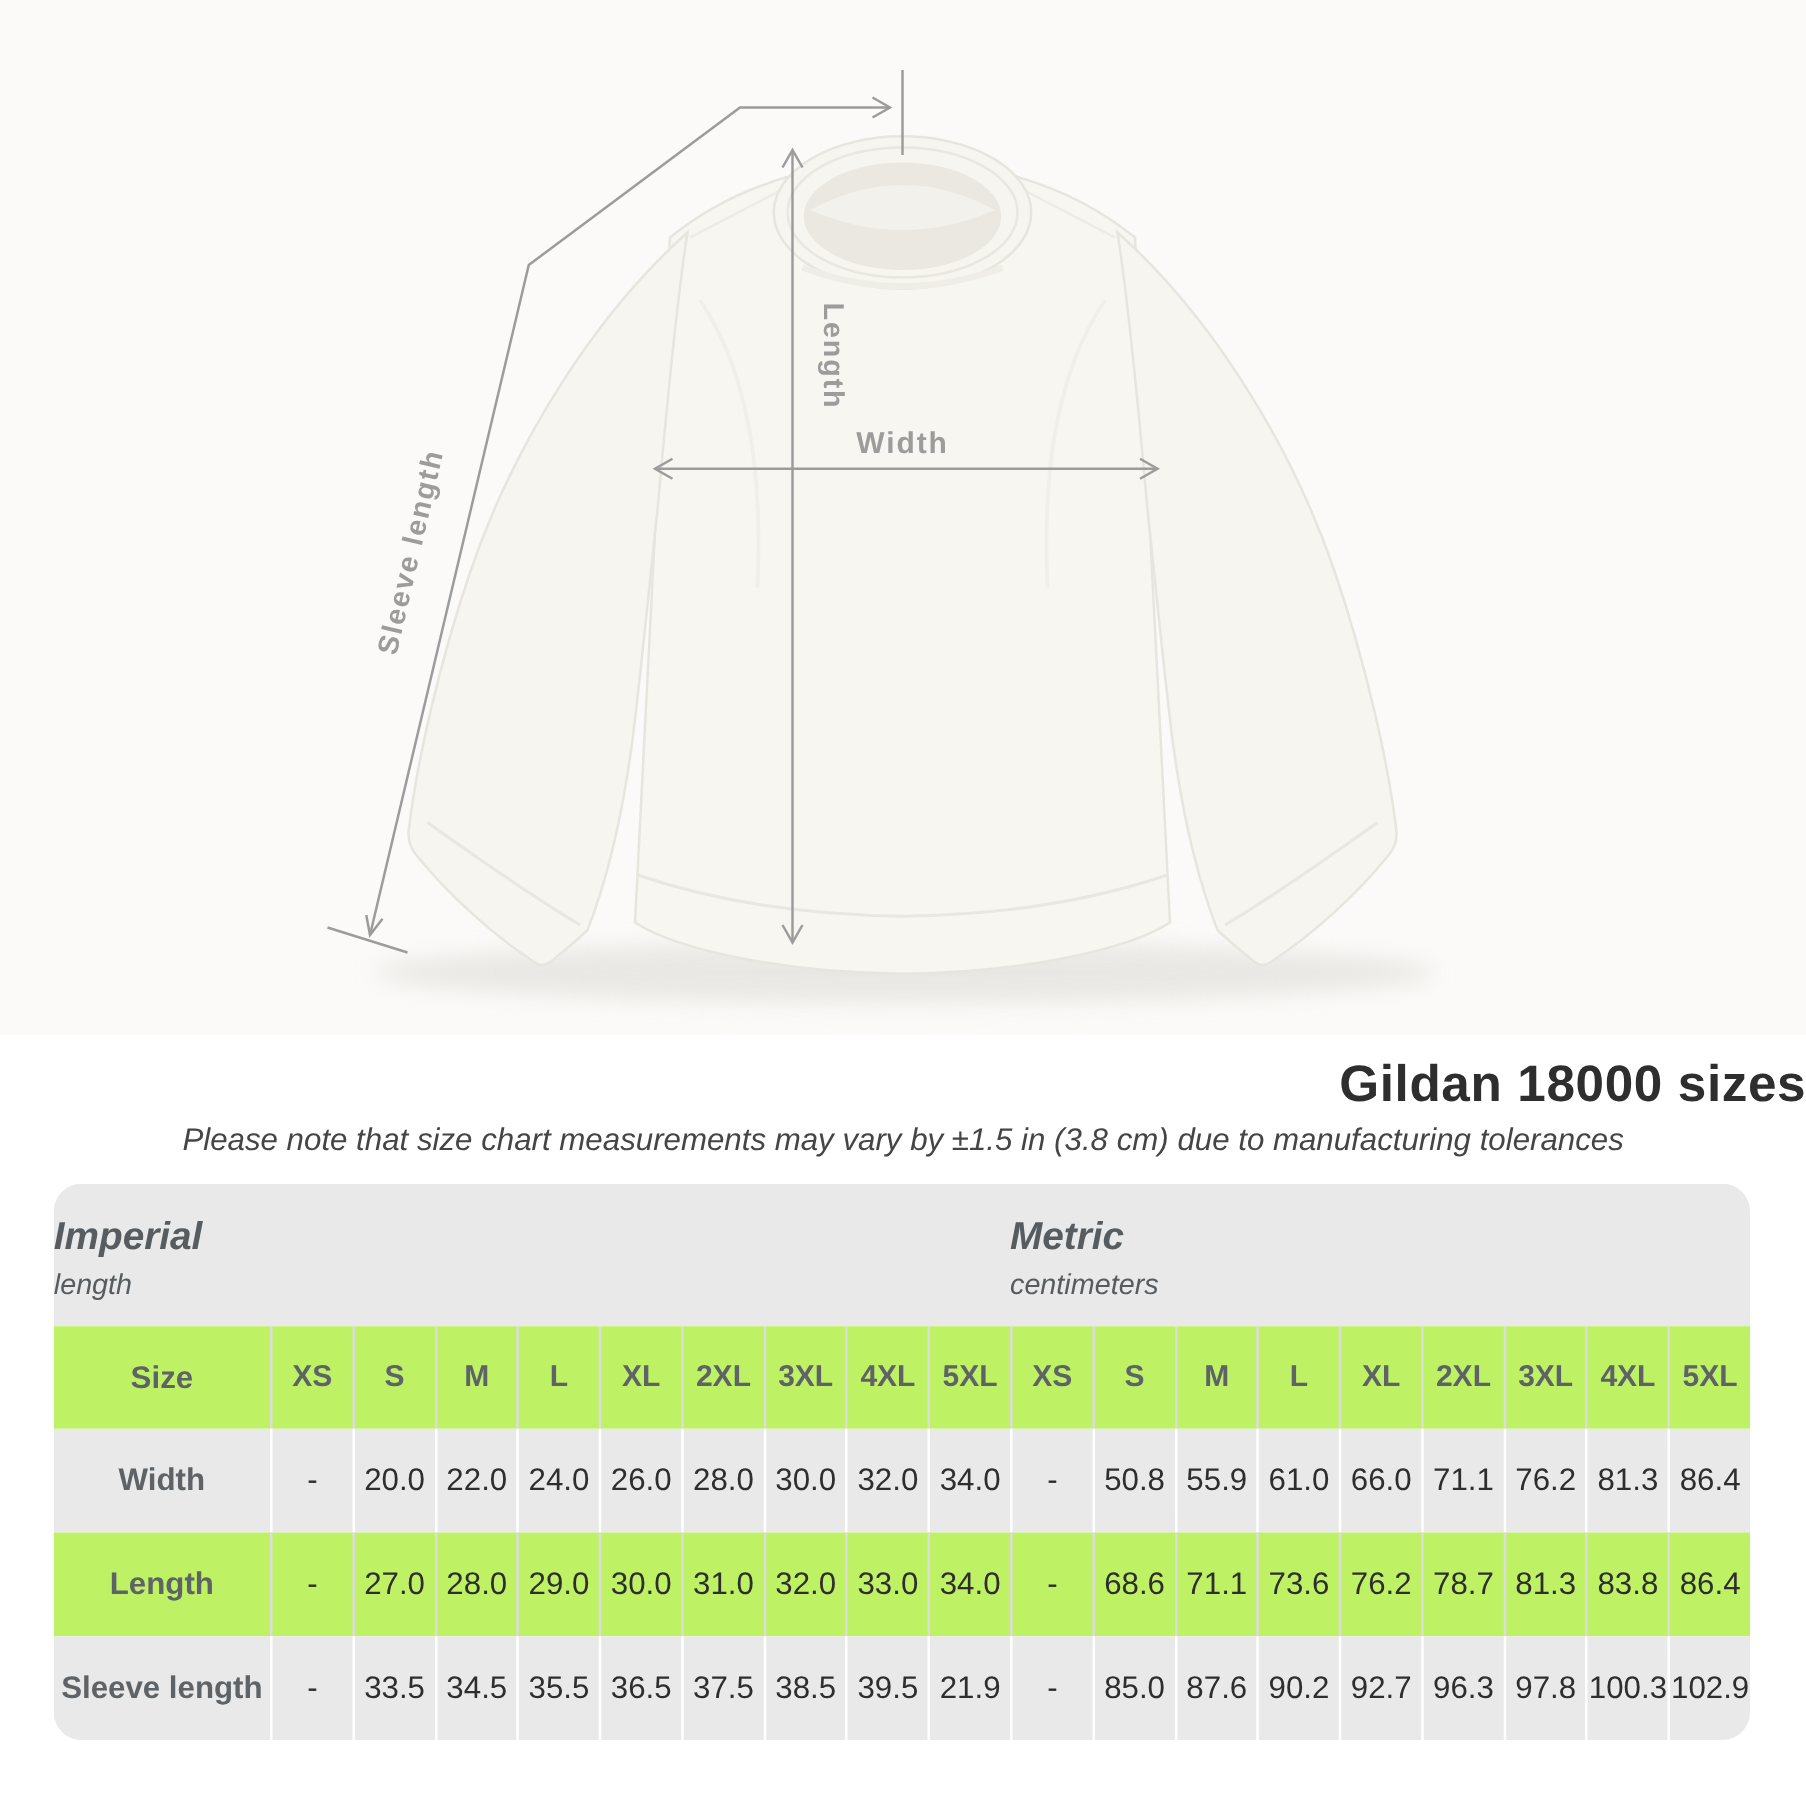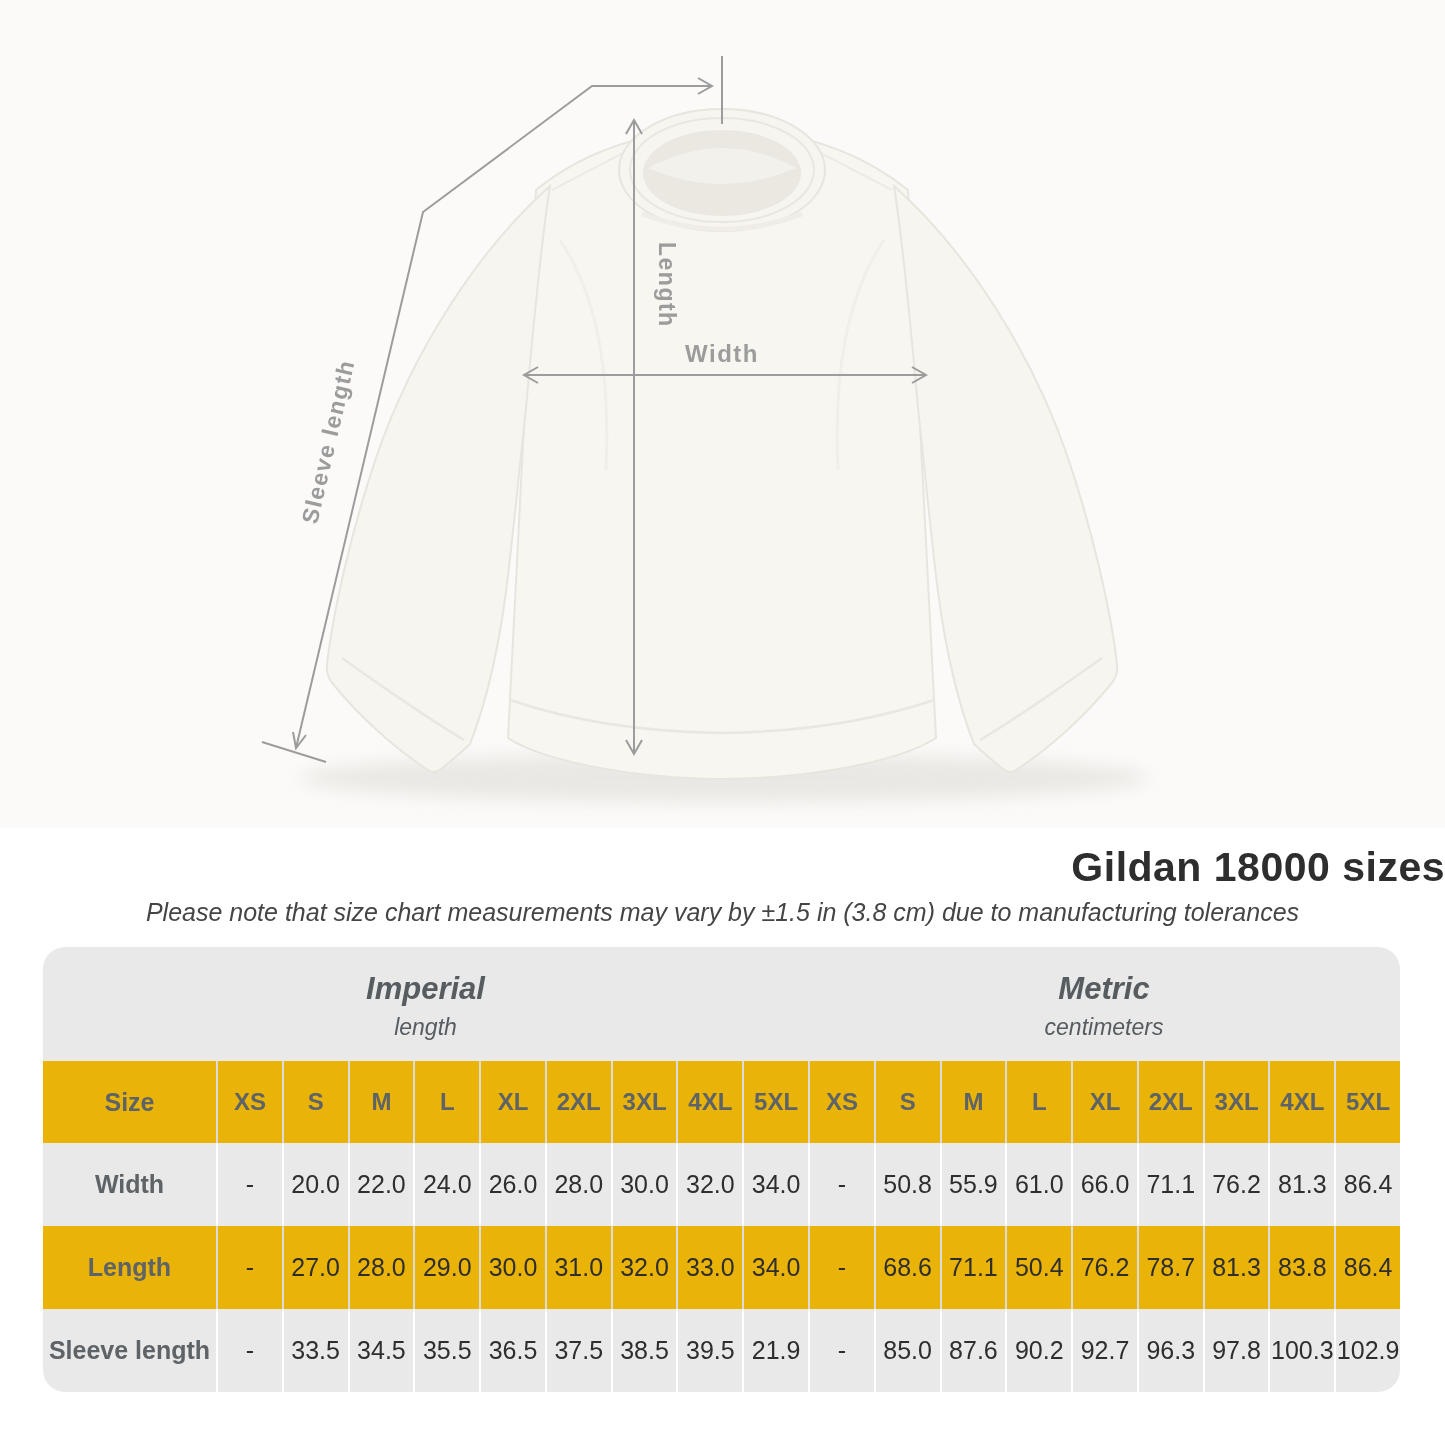--- a/index.html
+++ b/index.html
@@ -41,32 +41,32 @@
   }
   .band {
     display: grid;
     grid-template-columns: 173px repeat(18, 1fr);
     background: #e9e9e9;
     height: 114px;
   }
   .unit-group {
     grid-column: 1 / span 10;
     display: flex; flex-direction: column;
-    align-items: center; justify-content: center;
+    justify-content: center;
     padding-top: 4px;
   }
   .unit-group.metric { grid-column: 11 / span 9; }
   .unit-title { font-size: 31px; font-weight: 700; font-style: italic; color: #565c5f; }
   .unit-sub   { font-size: 23px; font-style: italic; color: #565c5f; margin-top: 7px; }
 
   .trow {
     display: grid;
     grid-template-columns: 173px repeat(18, 1fr);
     height: 83px;
-    background: #eab308;
+    background: #bef264;
     --sep: #dcdcdc;
   }
   .trow.head-row { height: 82px; }
   .trow.gray { background: #e9e9e9; --sep: #ffffff; }
   .cell {
     display: flex; align-items: center; justify-content: center;
     font-size: 25px; color: #2e2e2e; white-space: nowrap;
   }
   .trow .cell + .cell { border-left: 2px solid var(--sep); }
   .cell.th  { font-weight: 700; color: #5d6366; font-size: 24px; }
@@ -209,21 +209,21 @@
       <div class="cell">28.0</div>
       <div class="cell">29.0</div>
       <div class="cell">30.0</div>
       <div class="cell">31.0</div>
       <div class="cell">32.0</div>
       <div class="cell">33.0</div>
       <div class="cell">34.0</div>
       <div class="cell">-</div>
       <div class="cell">68.6</div>
       <div class="cell">71.1</div>
-      <div class="cell">50.4</div>
+      <div class="cell">73.6</div>
       <div class="cell">76.2</div>
       <div class="cell">78.7</div>
       <div class="cell">81.3</div>
       <div class="cell">83.8</div>
       <div class="cell">86.4</div>
     </div>
 
     <div class="trow gray">
       <div class="cell lbl">Sleeve length</div>
       <div class="cell">-</div>

